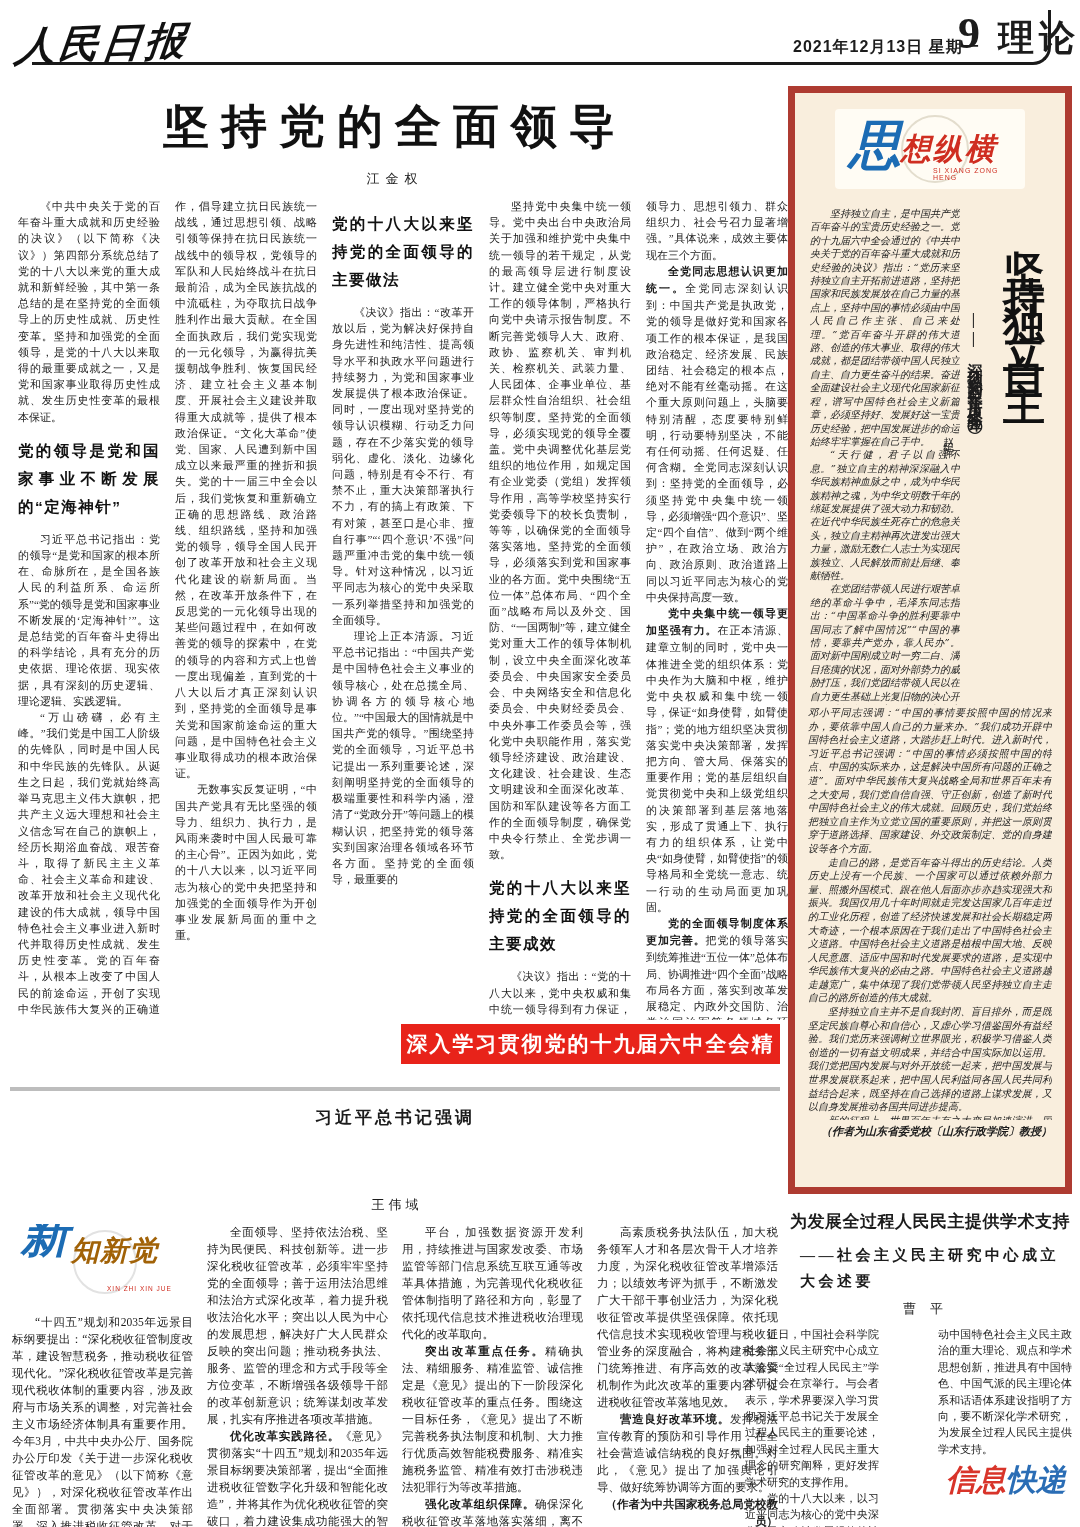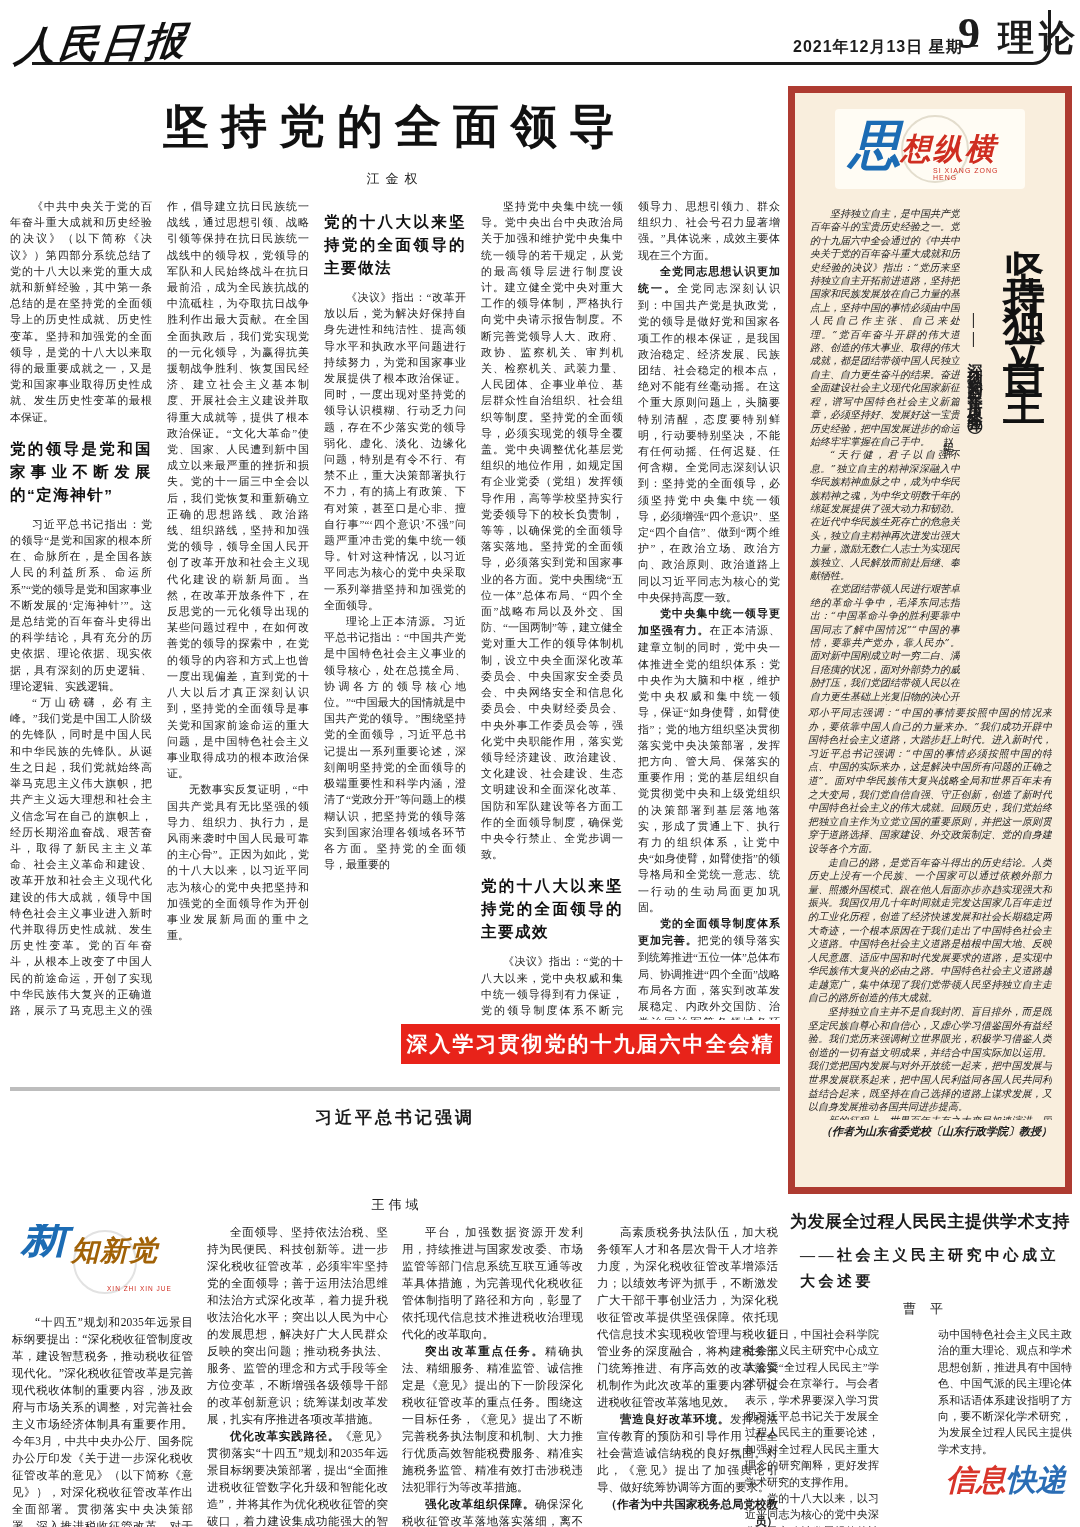--- a/index.html
+++ b/index.html
@@ -18,26 +18,26 @@
             font-family:"Liberation Serif",serif;}
   .hdr-section{position:absolute;left:998px;top:14px;font-size:36px;font-weight:bold;
             letter-spacing:5px;font-family:"DejaVu Serif",serif;}
   
   .main-hl{position:absolute;left:10px;top:96px;width:770px;text-align:center;
            font-family:"Liberation Sans",sans-serif;font-weight:900;font-size:46px;
            letter-spacing:12px;color:#111;}
   .main-by{position:absolute;left:10px;top:170px;width:770px;text-align:center;
            font-size:13px;letter-spacing:6px;}
   .col{position:absolute;top:198px;height:822px;width:142px;overflow:hidden;
-       font-size:11px;line-height:16.2px;text-align:justify;}
+       font-size:11px;line-height:16.2px;text-align:justify;margin-left:8px;}
   .c1{left:10px;}.c2{left:167px;}.c3{left:324px;}.c4{left:481px;}.c5{left:638px;width:142px;}
   .col p{margin:0;}
   .ind{text-indent:2em;}
   .subhead{font-family:"Liberation Sans",sans-serif;font-weight:bold;font-size:15.5px;
-           line-height:23px;margin:12px 0 10px;letter-spacing:1.5px;text-align:justify;color:#111;}
+           line-height:28px;margin:12px 0 10px;letter-spacing:1.5px;text-align:justify;color:#111;}
   .lead{font-weight:bold;font-family:"DejaVu Serif",serif;}
   
   .banner{position:absolute;left:401px;top:1024px;width:379px;height:40px;line-height:40px;
           text-align:center;color:#fff;font-family:"Liberation Sans",sans-serif;
           font-weight:bold;font-size:21px;letter-spacing:2px;}
   .gray-rule{position:absolute;left:10px;top:1087px;width:770px;height:4px;background:#bdbdbd;}
   
   .redbox{position:absolute;left:788px;top:86px;width:284px;height:1108px;box-sizing:border-box;
           padding:12px 13px 10px;}
   .rb-logo{position:relative;width:190px;height:80px;margin:4px auto 12px;border-radius:4px;}

